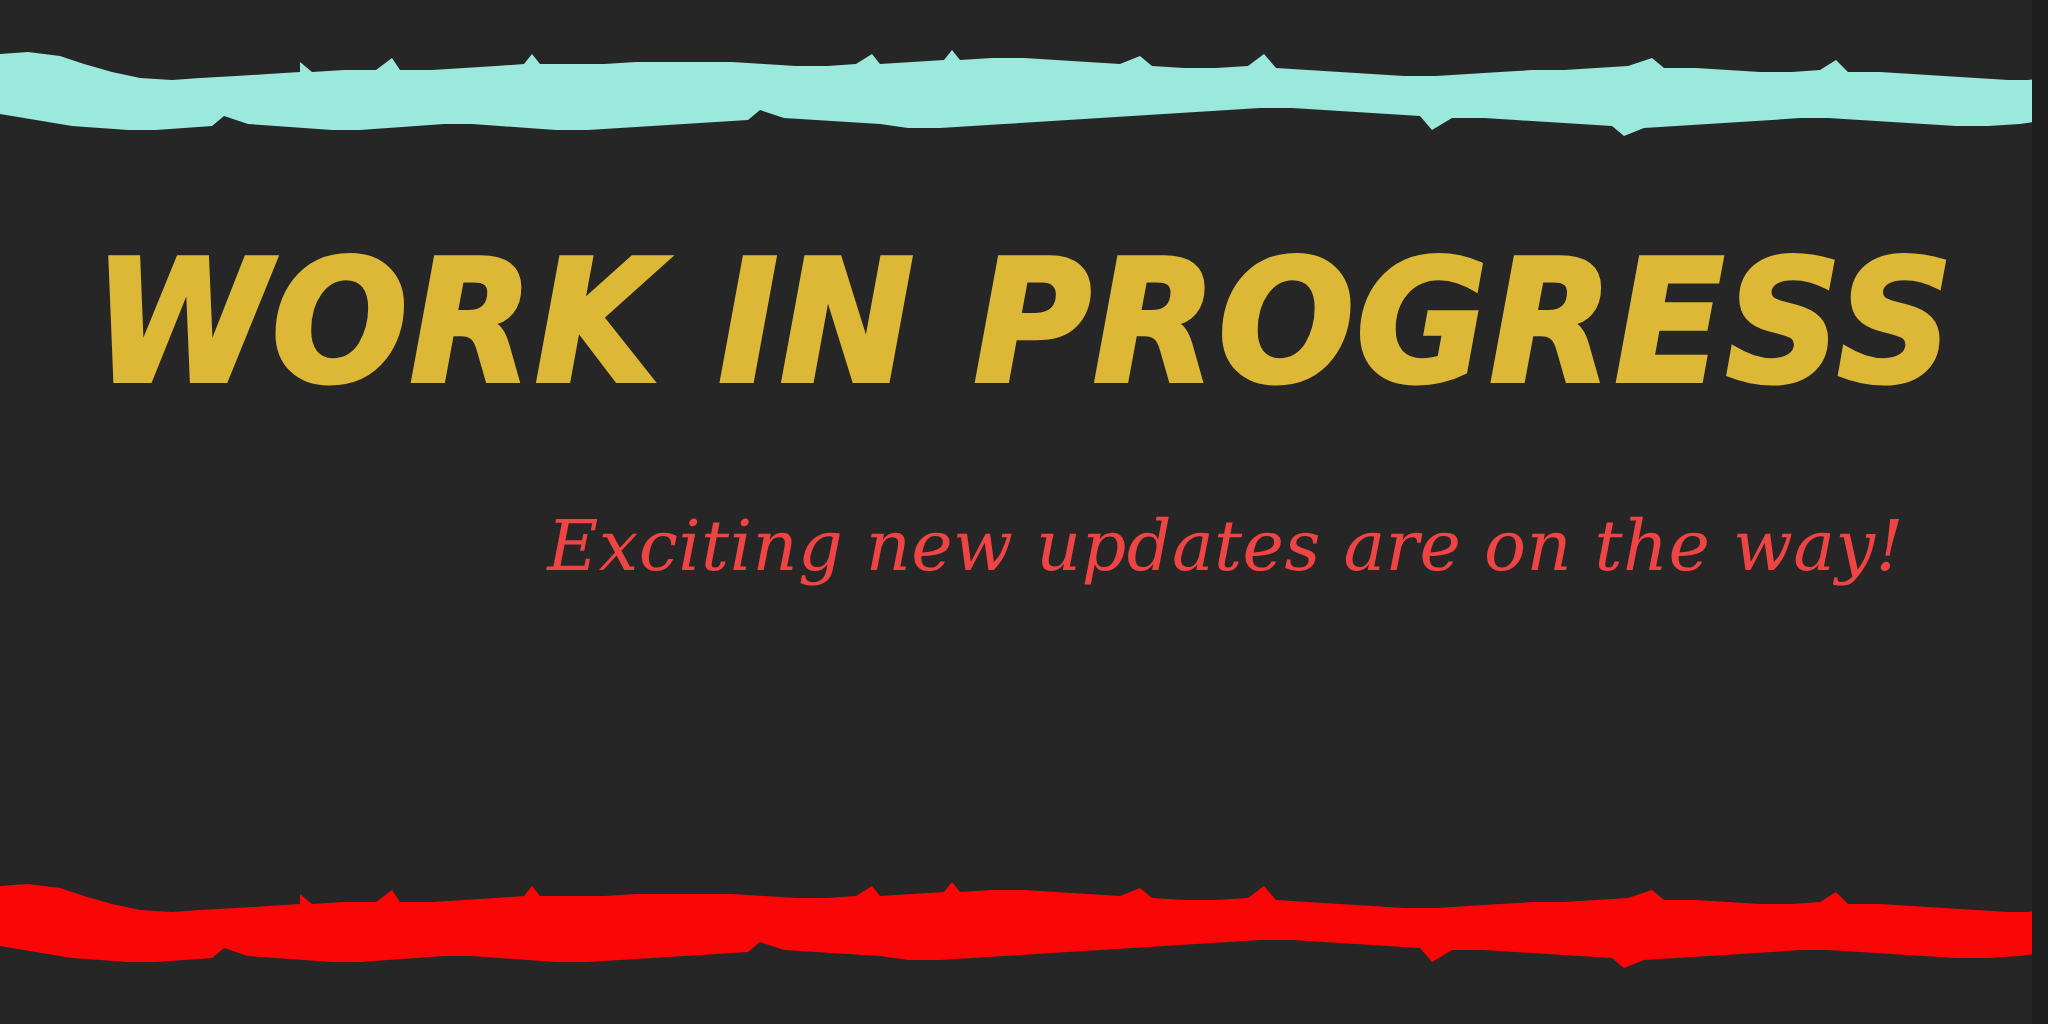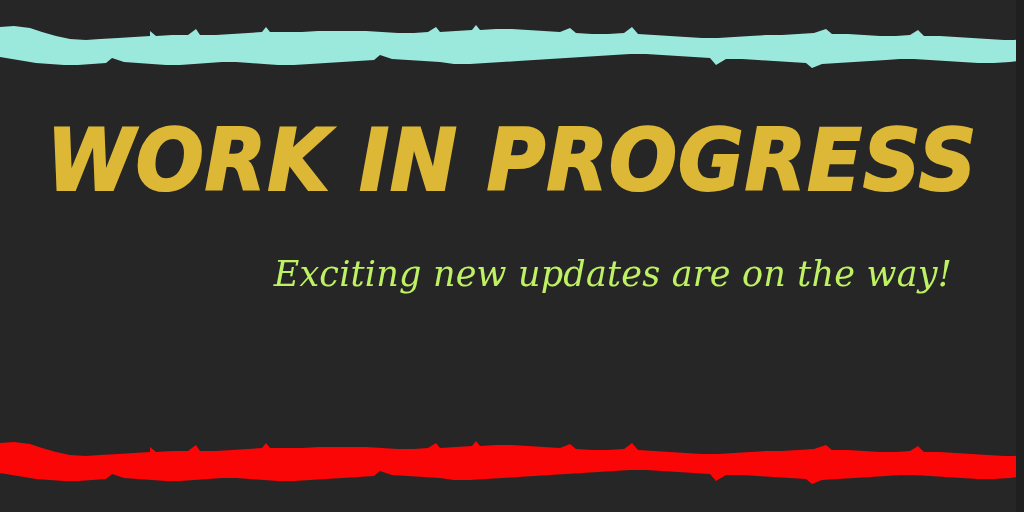--- a/index.html
+++ b/index.html
@@ -71,21 +71,21 @@
 <div id="poster" style="background: rgb(39, 38, 38);">
 
   <div class="stroke-wrap" id="stroke-top-wrap">
     <svg class="stroke-svg" viewBox="0 0 1024 60" preserveAspectRatio="none">
       <path id="top-stroke-path" fill="#9be8dc" d="M0,9 L14,8 L30,10 L42,14 L56,18 L70,21 L86,22 L100,21 L118,20 L134,19 L150,18 L150,13 L156,18 L172,17 L188,17 L196,11 L200,17 L216,17 L232,16 L248,15 L262,14 L266,9 L270,14 L286,14 L302,14 L318,13 L334,13 L350,13 L366,13 L382,14 L398,15 L414,15 L428,14 L436,9 L440,14 L456,13 L472,12 L476,7 L480,12 L496,11 L512,11 L528,12 L544,13 L560,14 L570,10 L576,15 L592,16 L608,16 L624,15 L632,9 L638,16 L654,17 L670,18 L686,19 L702,20 L718,20 L734,19 L750,18 L766,17 L782,17 L798,16 L814,15 L826,11 L832,16 L848,16 L864,17 L880,18 L896,18 L910,17 L918,12 L924,18 L940,18 L956,19 L972,20 L988,21 L1004,22 L1014,22 L1024,21 L1024,42 L1010,44 L994,45 L978,45 L962,44 L946,43 L930,42 L914,41 L900,41 L886,42 L870,43 L854,44 L838,45 L822,46 L812,50 L806,45 L790,44 L774,43 L758,42 L742,41 L726,41 L716,47 L710,40 L694,39 L678,38 L662,37 L646,36 L630,36 L614,37 L598,38 L582,39 L566,40 L550,41 L534,42 L518,43 L502,44 L486,45 L470,46 L454,46 L440,44 L424,43 L408,42 L392,41 L380,37 L374,42 L358,43 L342,44 L326,45 L310,46 L294,47 L278,47 L264,46 L250,45 L236,44 L222,44 L208,45 L194,46 L180,47 L166,47 L152,46 L138,45 L124,44 L112,40 L106,45 L92,46 L78,47 L64,47 L50,46 L36,45 L24,43 L12,41 L0,39 Z"></path>
     </svg>
   </div>
 
   <div id="headline" style="color: rgb(221, 184, 54); -webkit-text-stroke: 2px rgb(221, 184, 54);">WORK IN PROGRESS</div>
 
-  <div id="subtitle" style="color: #bef264;">Exciting new updates are on the way!</div>
+  <div id="subtitle" style="color: #ef4444;">Exciting new updates are on the way!</div>
 
   <div class="stroke-wrap" id="stroke-bottom-wrap">
     <svg class="stroke-svg" viewBox="0 0 1024 62" preserveAspectRatio="none">
       <path id="bottom-stroke-path" fill="#fb0606" d="M0,11 L14,10 L30,12 L42,16 L56,20 L70,23 L86,24 L100,23 L118,22 L134,21 L150,20 L150,15 L156,20 L172,19 L188,19 L196,13 L200,19 L216,19 L232,18 L248,17 L262,16 L266,11 L270,16 L286,16 L302,16 L318,15 L334,15 L350,15 L366,15 L382,16 L398,17 L414,17 L428,16 L436,11 L440,16 L456,15 L472,14 L476,9 L480,14 L496,13 L512,13 L528,14 L544,15 L560,16 L570,12 L576,17 L592,18 L608,18 L624,17 L632,11 L638,18 L654,19 L670,20 L686,21 L702,22 L718,22 L734,21 L750,20 L766,19 L782,19 L798,18 L814,17 L826,13 L832,18 L848,18 L864,19 L880,20 L896,20 L910,19 L918,14 L924,20 L940,20 L956,21 L972,22 L988,23 L1004,24 L1014,24 L1024,23 L1024,44 L1010,46 L994,47 L978,47 L962,46 L946,45 L930,44 L914,43 L900,43 L886,44 L870,45 L854,46 L838,47 L822,48 L812,52 L806,47 L790,46 L774,45 L758,44 L742,43 L726,43 L716,49 L710,42 L694,41 L678,40 L662,39 L646,38 L630,38 L614,39 L598,40 L582,41 L566,42 L550,43 L534,44 L518,45 L502,46 L486,47 L470,48 L454,48 L440,46 L424,45 L408,44 L392,43 L380,39 L374,44 L358,45 L342,46 L326,47 L310,48 L294,49 L278,49 L264,48 L250,47 L236,46 L222,46 L208,47 L194,48 L180,49 L166,49 L152,48 L138,47 L124,46 L112,42 L106,47 L92,48 L78,49 L64,49 L50,48 L36,47 L24,45 L12,43 L0,41 Z"></path>
     </svg>
   </div>
 
 </div>
 
 </body></html>

